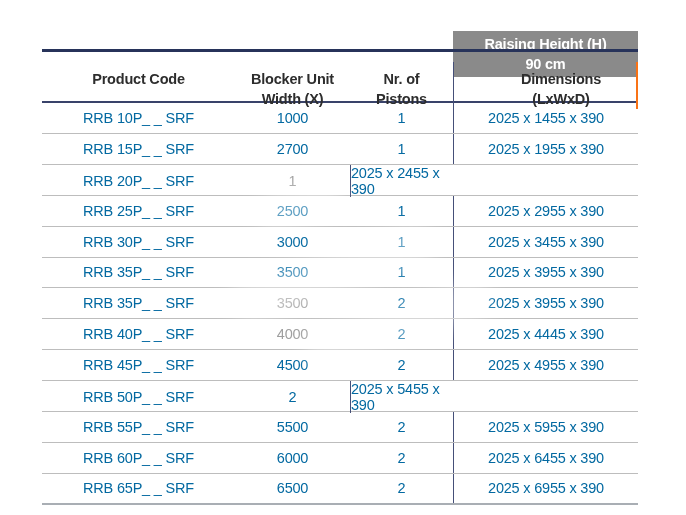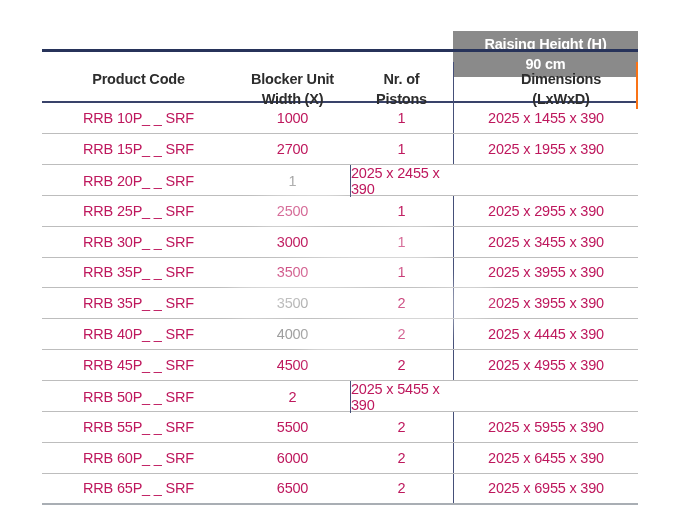--- a/index.html
+++ b/index.html
@@ -26,21 +26,21 @@
     line-height:20px; letter-spacing:-0.2px; text-align:center;margin-top:10px;
   }
   .hcell.dims { border-left:1.5px solid #454f78; border-right:2px solid #f97316;padding-left:32px; }
   .brow {
     display:grid; grid-template-columns:193px 115px 103px 185px;
     box-sizing:border-box; height:30.92px; border-bottom:1px solid #bdbdbd;
   }
   .brow:last-child { border-bottom:2px solid #a9aeb4; }
   .bcell {
     box-sizing:border-box; display:flex; align-items:center; justify-content:center;
-    font-size:14.5px; color:#be185d; letter-spacing:-0.2px;
+    font-size:14.5px; color:#0369a1; letter-spacing:-0.2px;
   }
   .bcell.dims { border-left:1.5px solid #454f78; }
   .faded { color:#9e9e9e; }
   
   .wm { position:absolute; background:rgba(255,255,255,0.38); filter:blur(9px);
         border-radius:30px; transform:rotate(-18deg); pointer-events:none; }
   .wm1 { left:255px; top:185px; width:90px;  height:40px; }
   .wm2 { left:225px; top:250px; width:215px; height:46px; }
   .wm3 { left:300px; top:302px; width:195px; height:44px; }
 </style>

